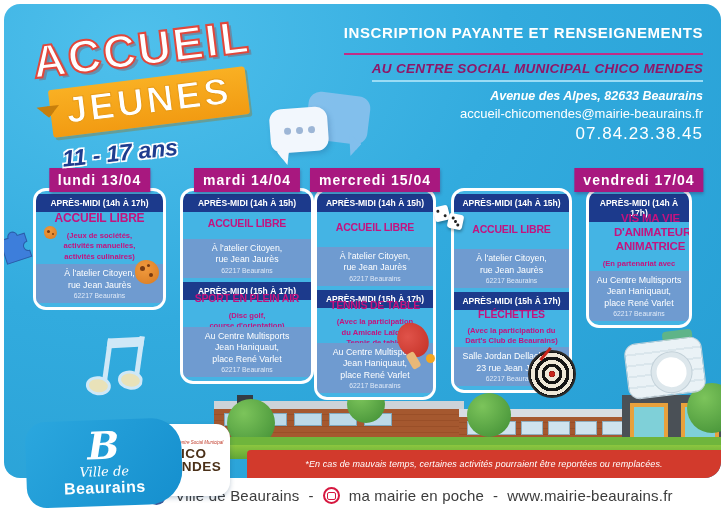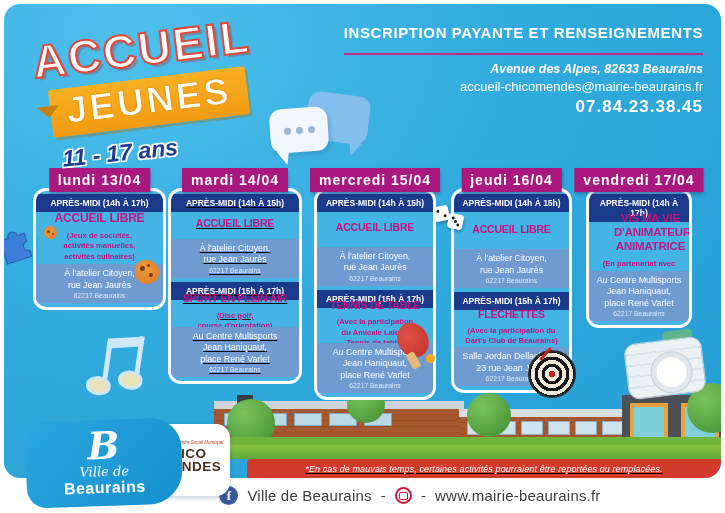--- a/index.html
+++ b/index.html
@@ -29,21 +29,21 @@
 
   
   .info-block{position:absolute;right:18px;top:20px;text-align:right;z-index:6;}
   .info-title{display:inline-block;color:#fff;font-size:15px;font-weight:800;letter-spacing:.6px;
      padding-bottom:12px;border-bottom:2.5px solid #C12D87;}
   .info-subtitle{display:inline-block;color:#8F1768;font-size:13.5px;font-weight:800;
      font-style:italic;letter-spacing:.3px;margin-top:6px;padding-bottom:4px;
      border-bottom:2.5px solid #9ADCF5;}
   .info-address{color:#fff;font-size:12.5px;font-weight:700;font-style:italic;margin-top:7px;}
   .info-email{color:#fff;font-size:13px;margin-top:3px;}
-  .info-phone{color:#fff;font-size:17px;letter-spacing:1px;margin-top:3px;font-weight:bold;}
+  .info-phone{color:#fff;font-size:17px;letter-spacing:1px;margin-top:3px;}
 
   
   .bubble-back{position:absolute;left:303px;top:90px;width:62px;height:48px;border-radius:12px;
      background:#8FC2EE;transform:rotate(7deg);opacity:.85;z-index:1;}
   .bubble-back:after{content:"";position:absolute;right:8px;bottom:-9px;border:8px solid #8FC2EE;
      border-left-color:transparent;border-bottom-color:transparent;transform:rotate(35deg);}
   .bubble-front{position:absolute;left:266px;top:104px;width:58px;height:44px;border-radius:12px;
      background:#F2F7FD;transform:rotate(-4deg);z-index:2;display:flex;align-items:center;
      justify-content:center;gap:5px;box-shadow:2px 3px 5px rgba(30,80,130,.25);}
   .bubble-front:after{content:"";position:absolute;left:9px;bottom:-9px;border:8px solid #F2F7FD;
@@ -98,22 +98,22 @@
   .bldg-wall4{position:absolute;left:518px;right:0;top:10px;height:48px;background:#E8DCC8;}
 
   .tree{position:absolute;border-radius:50%;z-index:2;
      background:radial-gradient(circle at 35% 30%, #7CC45B, #3E8C33);}
   .trunk{position:absolute;background:#7B4A2D;z-index:2;}
   .grass{position:absolute;left:148px;right:0;bottom:19px;height:14px;z-index:3;
      background:linear-gradient(#8CC63F,#61A637);border-top-left-radius:30px;}
   .grass2{position:absolute;left:190px;right:0;bottom:19px;height:22px;z-index:2;
      background:#6FB53C;border-top-left-radius:60px;}
 
-  .weather-banner{position:absolute;left:243px;right:0;bottom:0;height:19px;background:#D23A2C;
-     z-index:4;display:flex;align-items:center;justify-content:center;border-top-left-radius:4px;text-decoration:underline;}
+  .weather-banner{position:absolute;left:243px;right:0;bottom:0;height:28px;background:#D23A2C;
+     z-index:4;display:flex;align-items:center;justify-content:center;border-top-left-radius:4px;}
   .weather-banner div{color:#fff;font-size:9px;font-style:italic;letter-spacing:.1px;}
 
   
   .footer-bar{position:absolute;left:0;top:478px;width:725px;height:35px;background:#fff;z-index:8;
      display:flex;align-items:center;justify-content:center;gap:9px;padding-left:95px;
      box-sizing:border-box;color:#3C3C3C;font-size:15px;letter-spacing:.2px;}
   .fb-icon{width:19px;height:19px;border-radius:50%;background:#3B5998;color:#fff;display:flex;
      align-items:center;justify-content:center;font-weight:700;font-size:13px;
      font-family:"Liberation Serif",serif;}
   .app-icon{width:17px;height:17px;border-radius:50%;border:2px solid #D6173F;box-sizing:border-box;
@@ -189,20 +189,21 @@
     <div class="title-block">
       <div class="title-accueil">ACCUEIL</div>
       <div class="title-banner">
         <span class="title-jeunes">JEUNES</span>
       </div>
       <div class="title-age">11 - 17 ans</div>
     </div>
 
     <div class="info-block">
       <div><span class="info-title">INSCRIPTION PAYANTE ET RENSEIGNEMENTS</span></div>
+      <div><span class="info-subtitle">AU CENTRE SOCIAL MUNICIPAL CHICO MENDES</span></div>
       <div class="info-address">Avenue des Alpes, 82633 Beaurains</div>
       <div class="info-email">accueil-chicomendes@mairie-beaurains.fr</div>
       <div class="info-phone">07.84.23.38.45</div>
     </div>
 
     <div class="day d0" style="left:29px;width:133px;">
       <div class="day-header">lundi 13/04</div>
       <div class="card">
         <div class="time-band">APRÈS-MIDI (14h À 17h)</div>
         <div class="sec">
@@ -212,21 +213,21 @@
 activités culinaires)</div>
         </div>
         <div class="place-band">
           <div class="place">À l'atelier Citoyen,
 rue Jean Jaurès</div>
           <div class="zip">62217 Beaurains</div>
         </div>
       </div>
     </div>
 
-    <div class="day d1" style="left:164px;width:134px;text-decoration:underline;">
+    <div class="day d1" style="left:176px;width:134px;">
       <div class="day-header">mardi 14/04</div>
       <div class="card">
         <div class="time-band">APRÈS-MIDI (14h À 15h)</div>
         <div class="sec">
           <div class="activity-title">ACCUEIL LIBRE</div>
         </div>
         <div class="place-band">
           <div class="place">À l'atelier Citoyen,
 rue Jean Jaurès</div>
           <div class="zip">62217 Beaurains</div>
@@ -268,21 +269,20 @@
         <div class="place-band">
           <div class="place">Au Centre Multisports
 Jean Haniquaut,
 place René Varlet</div>
           <div class="zip">62217 Beaurains</div>
         </div>
       </div>
     </div>
 
     <div class="day d3" style="left:447px;width:121px;">
-      <div class="day-header">jeudi 16/04</div>
       <div class="card">
         <div class="time-band">APRÈS-MIDI (14h À 15h)</div>
         <div class="sec">
           <div class="activity-title">ACCUEIL LIBRE</div>
         </div>
         <div class="place-band">
           <div class="place">À l'atelier Citoyen,
 rue Jean Jaurès</div>
           <div class="zip">62217 Beaurains</div>
         </div>
@@ -409,20 +409,21 @@
     </div>
   </div>
 
   <div class="footer-bar">
     <span class="fb-icon">f</span>
     <span>Ville de Beaurains</span>
     <span>-</span>
     <span class="app-icon">
         <span></span>
       </span>
+    <span>ma mairie en poche</span>
     <span>-</span>
     <span>www.mairie-beaurains.fr</span>
   </div>
 
   <div class="ville-logo">
     <div class="ville-b">B</div>
     <div class="ville-l1">Ville de</div>
     <div class="ville-l2">Beaurains</div>
   </div>
   <div class="chico-card">

